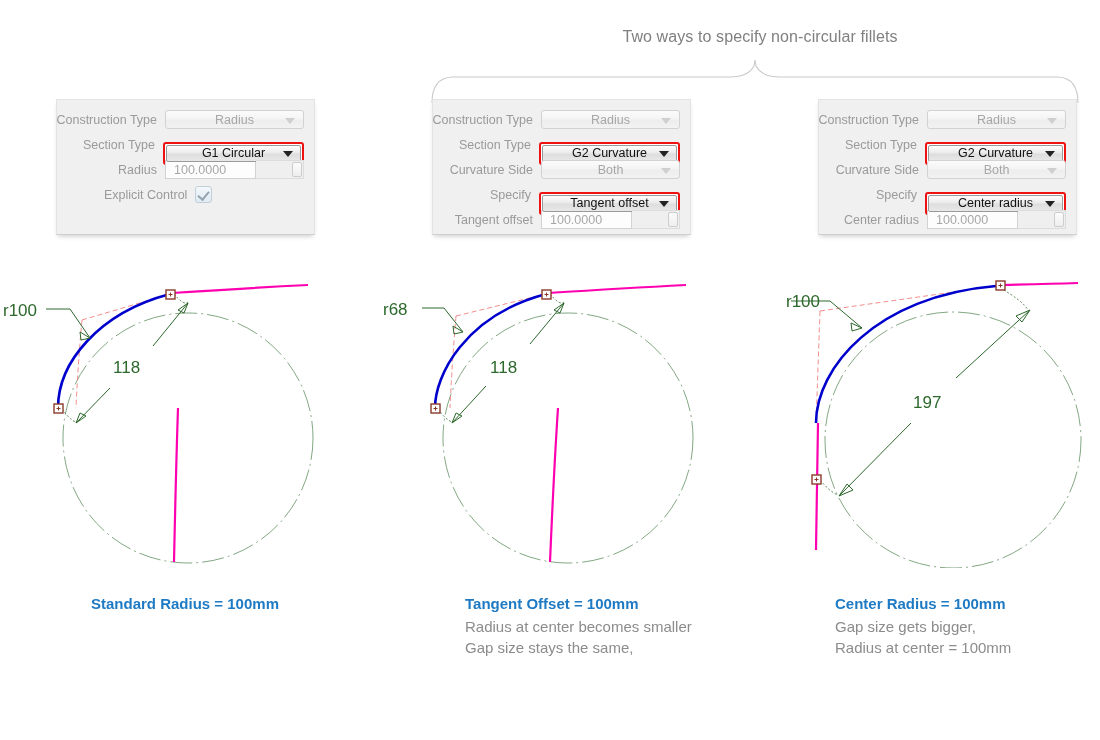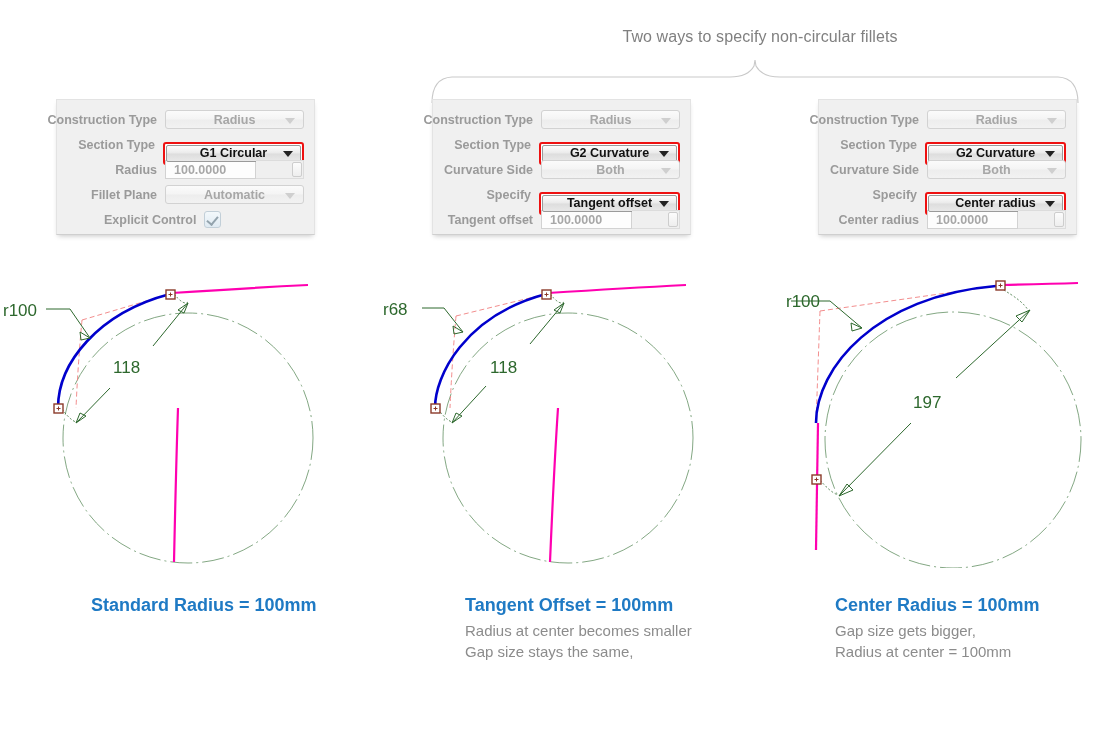--- a/index.html
+++ b/index.html
@@ -33,21 +33,20 @@
 
   
   .panel {
     position: absolute;
     background: #f0f0f0;
     border: 1px solid #e3e3e3;
     border-bottom: 1px solid #cfcfcf;
     box-shadow: 0 3px 5px -2px rgba(0,0,0,.22);
     box-sizing: border-box;
     padding: 7px 10px 8px 8px;
-    font-weight: bold;
   }
   #panel-1 { left: 56px;  top: 99px; width: 259px; height: 136px; }
   #panel-2 { left: 432px; top: 99px; width: 259px; height: 136px; }
   #panel-3 { left: 818px; top: 99px; width: 259px; height: 136px; }
 
   .row {
     display: flex;
     align-items: center;
     height: 25px;
     justify-content: flex-end;
@@ -174,21 +173,21 @@
   #diagram-1 { left: -2px; }
   #diagram-2 { left: 378px; }
   #diagram-3 { left: 758px; }
 
   
   .caption { position: absolute; }
   #caption-1 { left: 91px;  top: 595px; }
   #caption-2 { left: 465px; top: 595px; }
   #caption-3 { left: 835px; top: 595px; }
   .caption-title {
-    font-size: 18px;
+    font-size: 15px;
     color: #1f7ac4;
     font-weight: bold;
     white-space: nowrap;
     margin-bottom: 4px;
   }
   .caption-line {
     font-size: 15px;
     color: #8c8c8c;
     white-space: nowrap;
     line-height: 21px;
@@ -220,27 +219,20 @@
       </div>
     </div>
   </div>
   <div class="row">
     <span class="row-label">Radius</span>
     <div class="numfield">
       <div class="txt">100.0000</div>
       <div class="track">
         <div class="handle"></div>
       </div>
-    </div>
-  </div>
-  <div class="row">
-    <span class="row-label">Fillet Plane</span>
-    <div class="combo">
-      <span>Automatic</span>
-      <span class="caret"></span>
     </div>
   </div>
   <div class="row" style="justify-content:flex-start;padding-left:39px;">
     <span class="row-label">Explicit Control</span>
     <div class="checkbox">
       <span class="tick"></span>
     </div>
   </div>
 </div>
 

